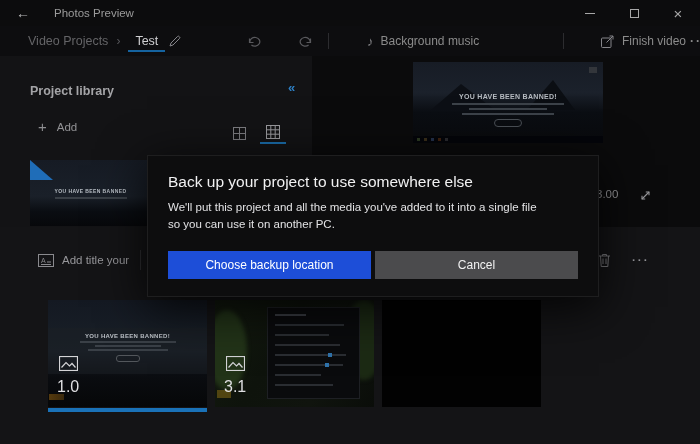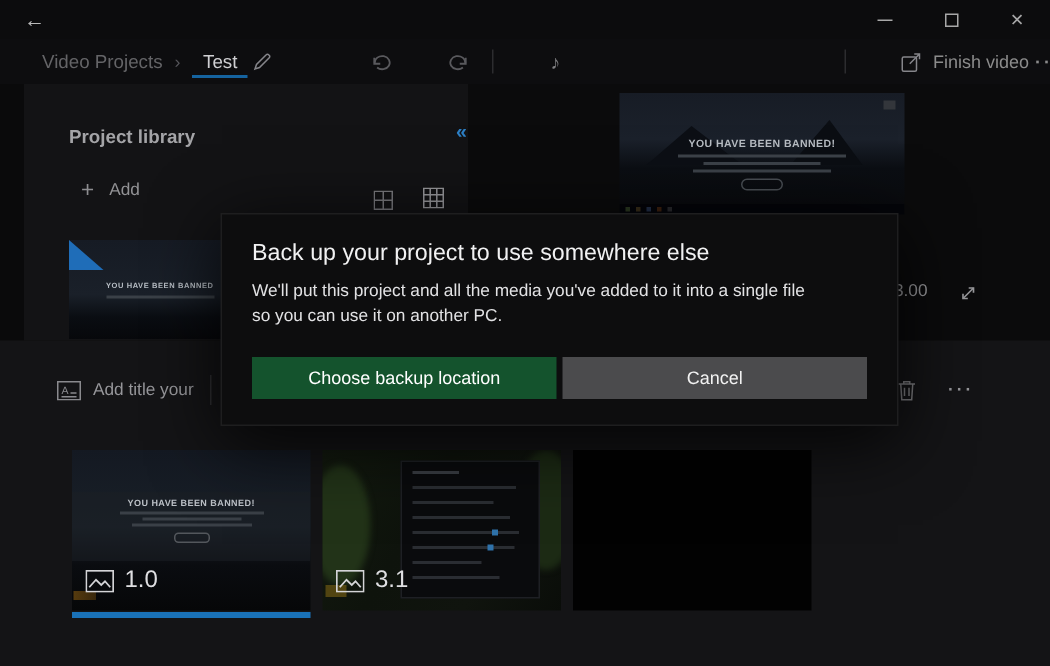--- a/index.html
+++ b/index.html
@@ -27,21 +27,21 @@
   .crumbs { left:10px; gap:8px; }
   .crumb-root { color:#646467; font-size:12.5px; }
   .crumb-sep { color:#55555a; font-size:12px; }
   .tab-current { color:#cfcfd2; font-size:12.5px; padding:4px 7px 2px; border-bottom:2px solid #15639f; }
   .tb-icon { display:flex; align-items:center; justify-content:center; color:#7f7f82; }
   .tb-divider { position:absolute; top:7px; width:1px; height:16px; background:#2c2c2f; }
   .dots { letter-spacing:2px; font-weight:bold; color:#8b8b8b; font-size:12px; }
   svg { display:block; }
 
   
-  .library { position:absolute; left:16px; top:56px; width:312px; height:171px; background:#131315; }
+  .library { position:absolute; left:0; top:56px; width:312px; height:171px; background:#131315; }
   .lib-heading { position:absolute; left:30px; top:28px; font-size:12.5px; font-weight:bold; color:#a4a4a7; }
   .lib-collapse { position:absolute; left:288px; top:24px; color:#2d7fc4; font-size:13px; font-weight:bold; cursor:pointer; }
   .lib-add { position:absolute; left:38px; top:62px; display:flex; align-items:center; gap:10px;
              font-size:11.5px; color:#929295; cursor:pointer; }
   .plus-glyph { font-size:15px; color:#8d8d90; }
   .grid-toggle { position:absolute; top:66px; width:26px; height:22px; display:flex; align-items:center;
                  justify-content:center; cursor:pointer; }
   .grid-sm { left:226px; } .grid-lg { left:260px; }
   .grid-lg.selected { border-bottom:2px solid #1b6fae; }
   .lib-thumb { position:absolute; left:30px; top:104px; width:121px; height:66px; overflow:hidden;
@@ -81,51 +81,52 @@
   .clip { position:absolute; top:73px; width:159px; height:107px; overflow:hidden; background:#0c0e12; cursor:pointer; }
   .clip-1 { left:48px; background:linear-gradient(180deg,#141922 0%,#192028 48%,#0a0c10 72%,#060708 100%); }
   .clip-2 { left:215px; background:linear-gradient(120deg,#131a0f 0%,#0e130c 40%,#10140e 70%,#0a0d09 100%); }
   .clip-3 { left:382px; background:#020202; }
   .clip-band { position:absolute; left:0; right:0; top:28px; height:46px; background:rgba(28,31,36,.55); }
   .clip-ban { position:absolute; left:0; right:0; top:33px; text-align:center; }
   .clip-ban-title { font-size:6px; font-weight:bold; color:#bcc1c7; letter-spacing:.3px; }
   .clip-ban-line { margin:2px auto 0; height:2px; background:#3a4047; }
   .clip-pill { margin:4px auto 0; width:24px; height:7px; border:1px solid #53575c; border-radius:3px; }
   .clip-label { position:absolute; left:9px; bottom:11px; display:flex; align-items:center; gap:7px;
-                font-size:16px; color:#dfdfe2; }
+                font-size:16px; color:#dfdfe2;flex-direction:column; }
   .smudge { position:absolute; opacity:.6; }
   .settings-panel { position:absolute; left:52px; top:7px; width:93px; height:92px; background:#0a0b0d;
                     border:1px solid #1e2024; padding:6px 7px; }
   .sp-row { height:2px; background:#2a2d32; margin-bottom:8px; position:relative; }
   .sp-row.head { background:#3a3e44; width:40%; }
   .sp-row .dot { position:absolute; right:14px; top:-1px; width:4px; height:4px; background:#2f72aa; }
   .foliage { position:absolute; width:40px; height:80px; border-radius:50%; filter:blur(2px); }
   .clip-selectbar { position:absolute; left:48px; top:181px; width:159px; height:4px; background:#1a72b8; }
 
   
-  .modal { position:absolute; left:147px; top:142px; width:452px; height:142px; background:#0d0d0e;
+  .modal { position:absolute; left:147px; top:155px; width:452px; height:142px; background:#0d0d0e;
            border:1px solid rgba(255,255,255,.07); box-shadow:0 10px 46px rgba(0,0,0,.85);
            padding:17px 20px 0; z-index:10; }
   .modal-title { font-size:15.5px; color:#f1f1f2; font-weight:400; }
   .modal-body { margin-top:8px; font-size:11.5px; line-height:1.5; color:#e2e2e4; max-width:378px; }
   .modal-actions { margin-top:17px; display:flex; gap:4px; }
   .btn { flex:1; height:28px; border:none; font-family:inherit; font-size:12px; color:#ffffff;
          display:flex; align-items:center; justify-content:center; cursor:pointer; }
-  .btn-primary { background:#14532d; }
+  .btn-primary { background:#1d4ed8; }
   .btn-secondary { background:#4b4b4d; color:#f2f2f2; }
 </style>
 </head>
 <body>
 
 <div class="app">
 
   <div class="titlebar">
     <div class="back-btn">
       <span>←</span>
     </div>
+    <div class="app-title">Photos Preview</div>
     <div class="win-controls">
       <div class="win-btn">
         <span class="glyph-min"></span>
       </div>
       <div class="win-btn">
         <span class="glyph-max"></span>
       </div>
       <div class="win-btn">
         <span style="font-size:15px;">×</span>
       </div>
@@ -161,20 +162,21 @@
             <path d="M11.5 4.5 v4 h-4" fill="none" stroke="#59595d" stroke-width="1.2"></path>
             <path d="M11.2 8 a5 4.4 0 1 0 -1.6 3" fill="none" stroke="#59595d" stroke-width="1.2"></path>
           </svg>
       </span>
     </div>
 
     <div class="tb-divider" style="left:328px;"></div>
 
     <div class="tb-item" style="left:349px;">
       <span class="tb-icon" style="font-size:13px;">♪</span>
+      <span>Background music</span>
     </div>
 
 
     <div class="tb-divider" style="left:563px;"></div>
 
     <div class="tb-item" style="left:582px;">
       <span class="tb-icon">
         <svg width="15" height="15" viewBox="0 0 15 15">
             <rect x="1.5" y="4" width="9.5" height="9.5" rx="1" fill="none" stroke="#85858a" stroke-width="1"></rect>
             <path d="M6.5 8.5 L13 2 M9.5 2 H13 V5.5" fill="none" stroke="#85858a" stroke-width="1"></path>

